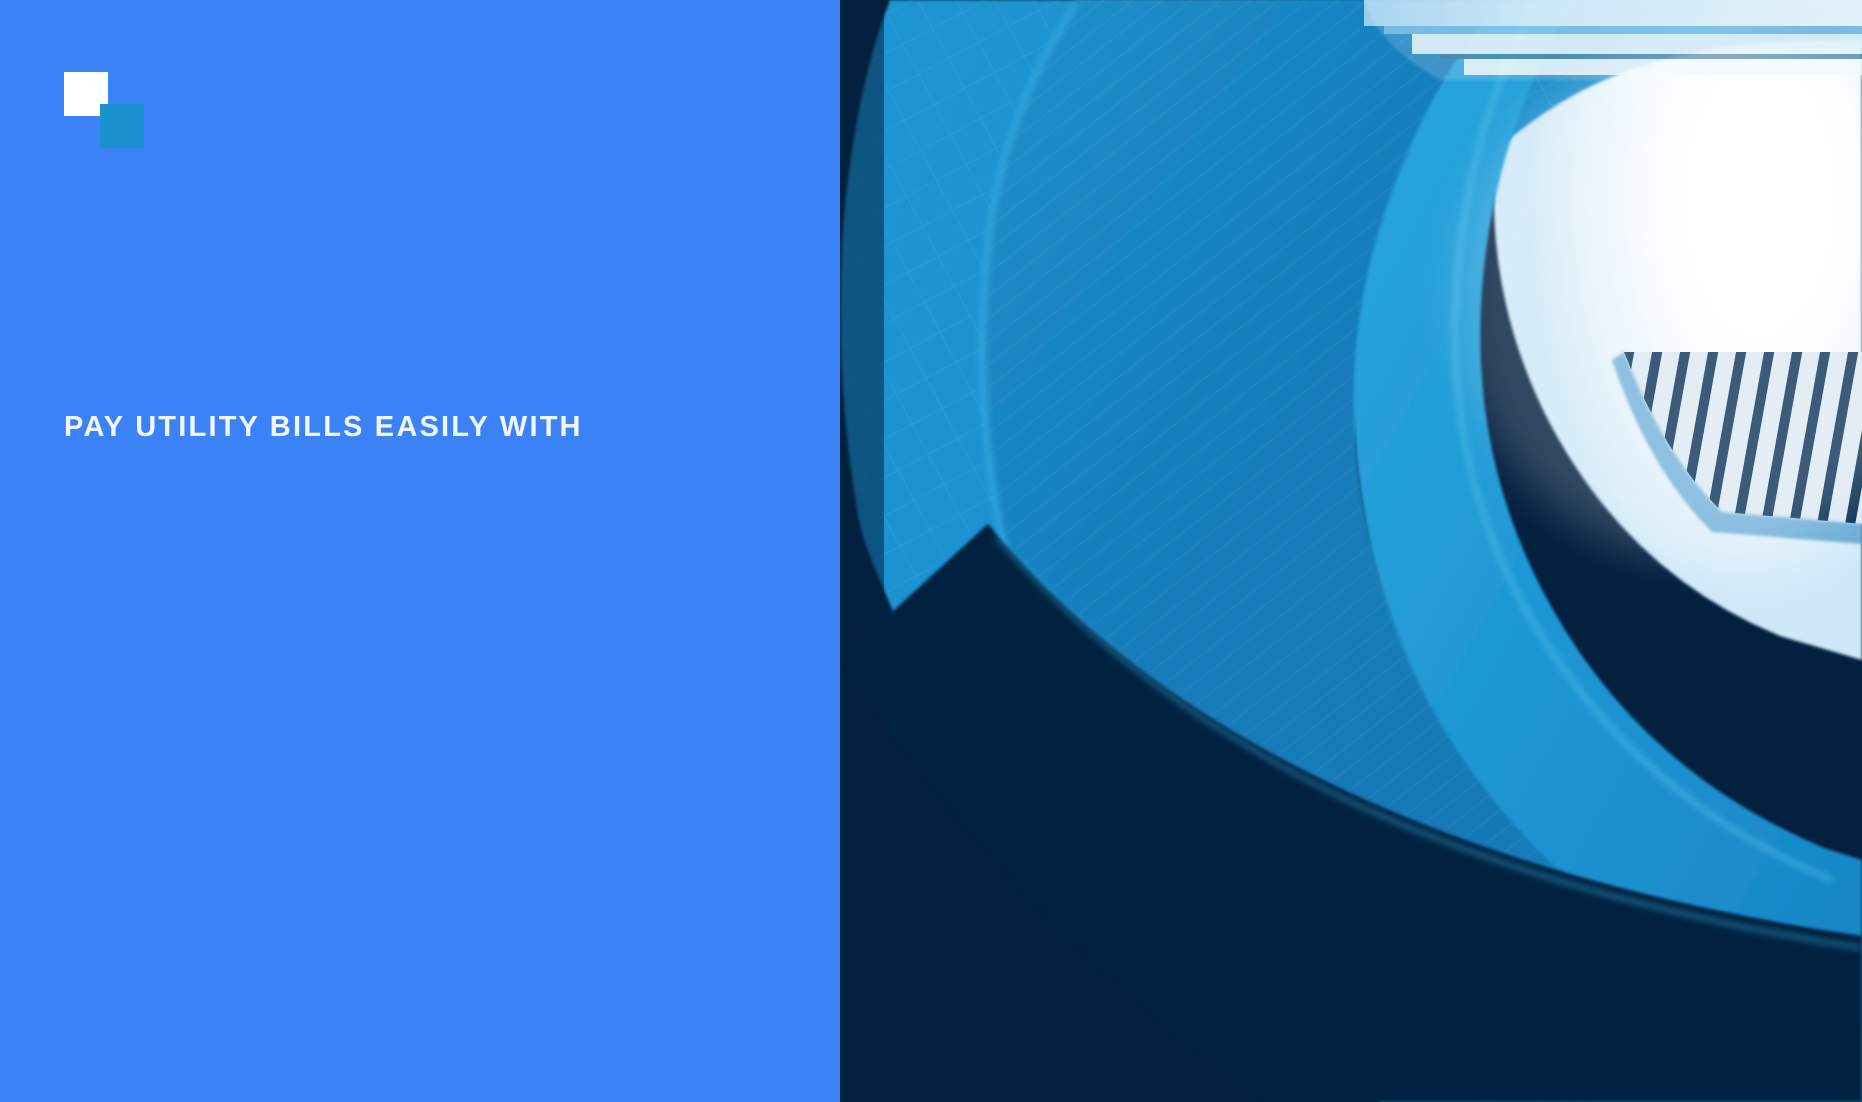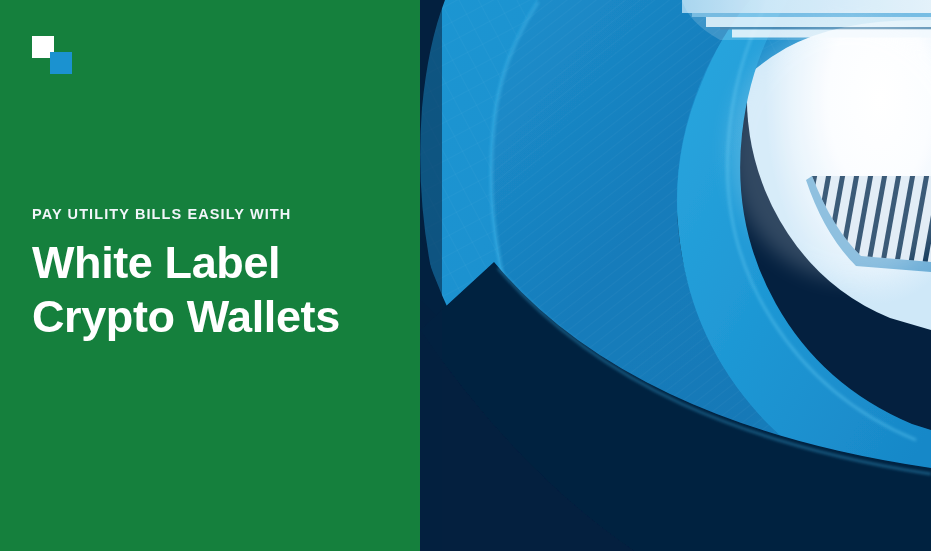--- a/index.html
+++ b/index.html
@@ -5,21 +5,21 @@
   * { margin:0; padding:0; box-sizing:border-box; }
   html, body {
     width:931px; height:551px;
     background:#04203f;
     font-family:"Liberation Sans", sans-serif;
     overflow:hidden;
   }
   #banner {
     position:relative;
     width:931px; height:551px;
-    background:#15803d;
+    background:#3b82f6;
     overflow:hidden;
   }
 
   
   #artwork {
     position:absolute;
     top:0; right:0;
     width:511px; height:551px;
     overflow:hidden;
   }
@@ -293,19 +293,15 @@
     </svg>
   </div>
 
   <div id="logo">
     <div class="logo-sq" id="logo-square-white"></div>
     <div class="logo-sq" id="logo-square-blue"></div>
   </div>
 
   <div id="copy">
     <div id="eyebrow">PAY UTILITY BILLS EASILY WITH</div>
-    <h1 id="headline">
-      <span class="hl-line">White Label</span>
-      <span class="hl-line">Crypto Wallets</span>
-    </h1>
   </div>
 
 </div>
 
 </body></html>

